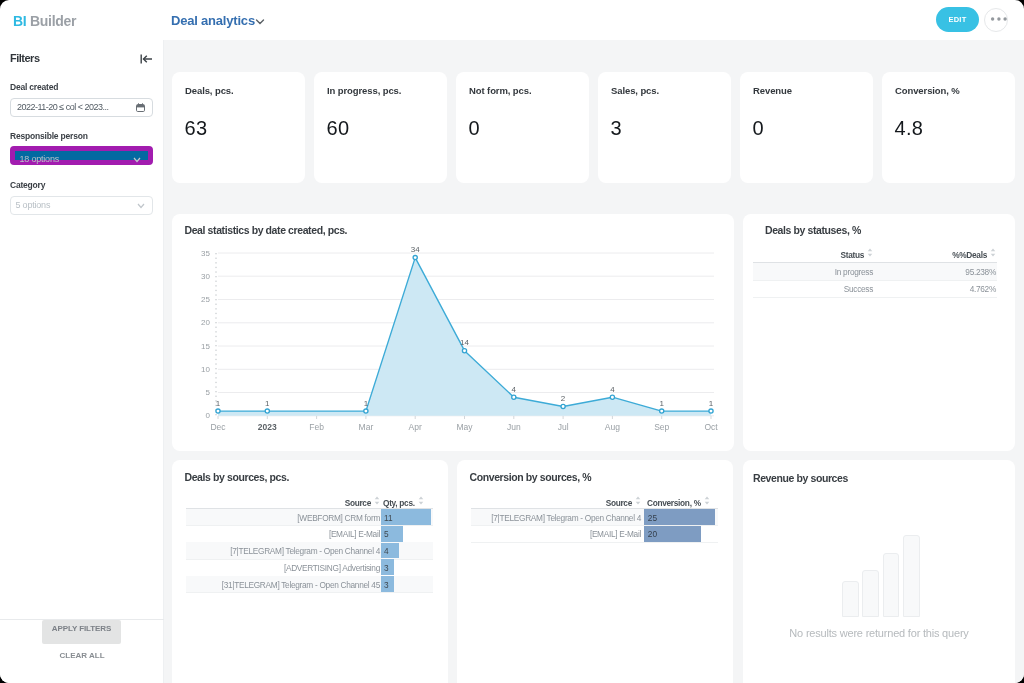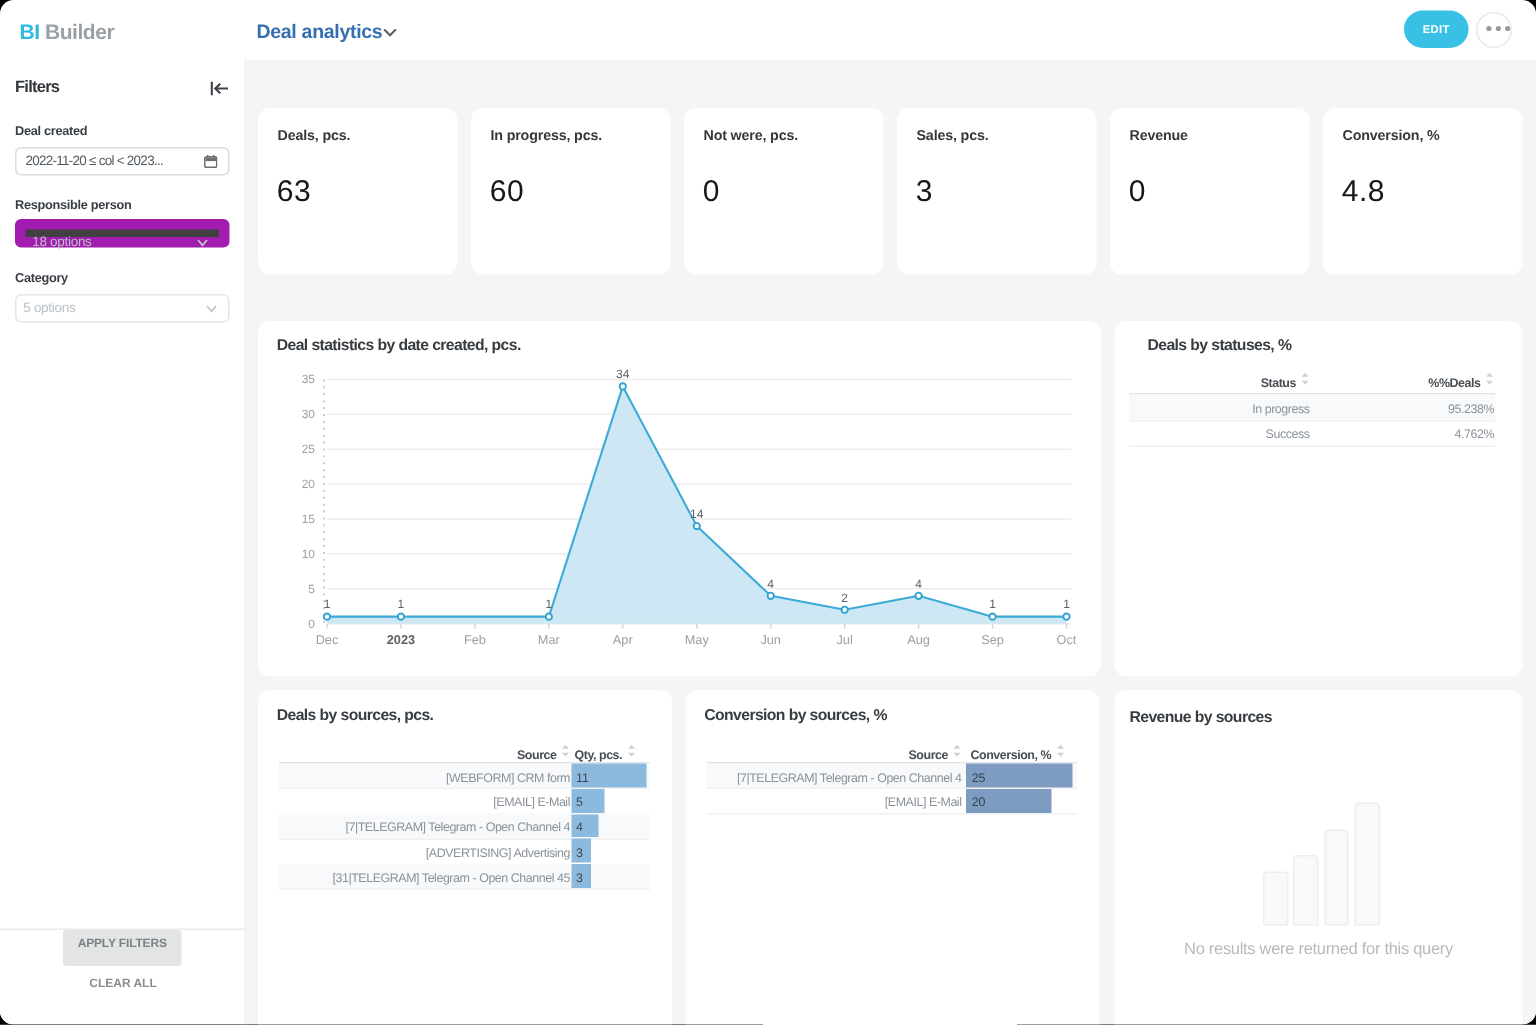--- a/index.html
+++ b/index.html
@@ -46,21 +46,21 @@
     <div class="abs" style="left:6px;top:0;line-height:17px;font-size:9px;letter-spacing:-0.5px;color:#525b63;white-space:nowrap;">2022-11-20 ≤ col &lt; 2023...</div>
     <svg class="abs" style="right:7px;top:4px;" width="9" height="9" viewBox="0 0 9 9">
         <rect x="0.5" y="1.5" width="8" height="7" rx="1.2" fill="none" stroke="#686e74" stroke-width="1"></rect>
         <rect x="1" y="2" width="7" height="2.4" fill="#686e74"></rect>
         <path d="M2.5 0.3 L2.5 1.8" stroke="#686e74" stroke-width="1"></path>
         <path d="M6.5 0.3 L6.5 1.8" stroke="#686e74" stroke-width="1"></path>
       </svg>
   </div>
 
   <div class="abs" style="left:10px;top:131px;font-size:8.5px;font-weight:bold;color:#3a3f45;letter-spacing:-0.2px;">Responsible person</div>
-  <div class="abs" style="left:10px;top:146px;width:143px;height:19px;border:7px solid #a21caf;border-radius:4px;box-sizing:border-box;background:#404040;">
+  <div class="abs" style="left:10px;top:146px;width:143px;height:19px;border:5px solid #a21caf;border-radius:4px;box-sizing:border-box;background:#0369a1;">
     <div class="abs" style="left:4.5px;top:0;line-height:17px;font-size:9px;color:#b9c0c6;letter-spacing:-0.2px;">18 options</div>
     <svg class="abs" style="right:7px;top:6px;" width="8" height="6" viewBox="0 0 8 6">
         <path d="M1 1 L4 4.5 L7 1" stroke="#c0c6cb" stroke-width="1.2" fill="none"></path>
       </svg>
   </div>
 
   <div class="abs" style="left:10px;top:180px;font-size:8.5px;font-weight:bold;color:#3a3f45;letter-spacing:-0.2px;">Category</div>
   <div class="abs" style="left:10px;top:196px;width:143px;height:19px;border:1px solid #e2e6e9;border-radius:4px;box-sizing:border-box;background:#fff;">
     <div class="abs" style="left:4.5px;top:0;line-height:17px;font-size:9px;color:#b9c0c6;letter-spacing:-0.2px;">5 options</div>
     <svg class="abs" style="right:7px;top:6px;" width="8" height="6" viewBox="0 0 8 6">
@@ -76,21 +76,21 @@
 
   <div class="card" style="left:172px;top:72px;width:133px;height:111px;">
       <div class="kpi-t">Deals, pcs.</div>
       <div class="kpi-v">63</div>
     </div>
   <div class="card" style="left:314px;top:72px;width:133px;height:111px;">
       <div class="kpi-t">In progress, pcs.</div>
       <div class="kpi-v">60</div>
     </div>
   <div class="card" style="left:456px;top:72px;width:133px;height:111px;">
-      <div class="kpi-t">Not were, pcs.</div>
+      <div class="kpi-t">Not form, pcs.</div>
       <div class="kpi-v">0</div>
     </div>
   <div class="card" style="left:598px;top:72px;width:133px;height:111px;">
       <div class="kpi-t">Sales, pcs.</div>
       <div class="kpi-v">3</div>
     </div>
   <div class="card" style="left:740px;top:72px;width:133px;height:111px;">
       <div class="kpi-t">Revenue</div>
       <div class="kpi-v">0</div>
     </div>

